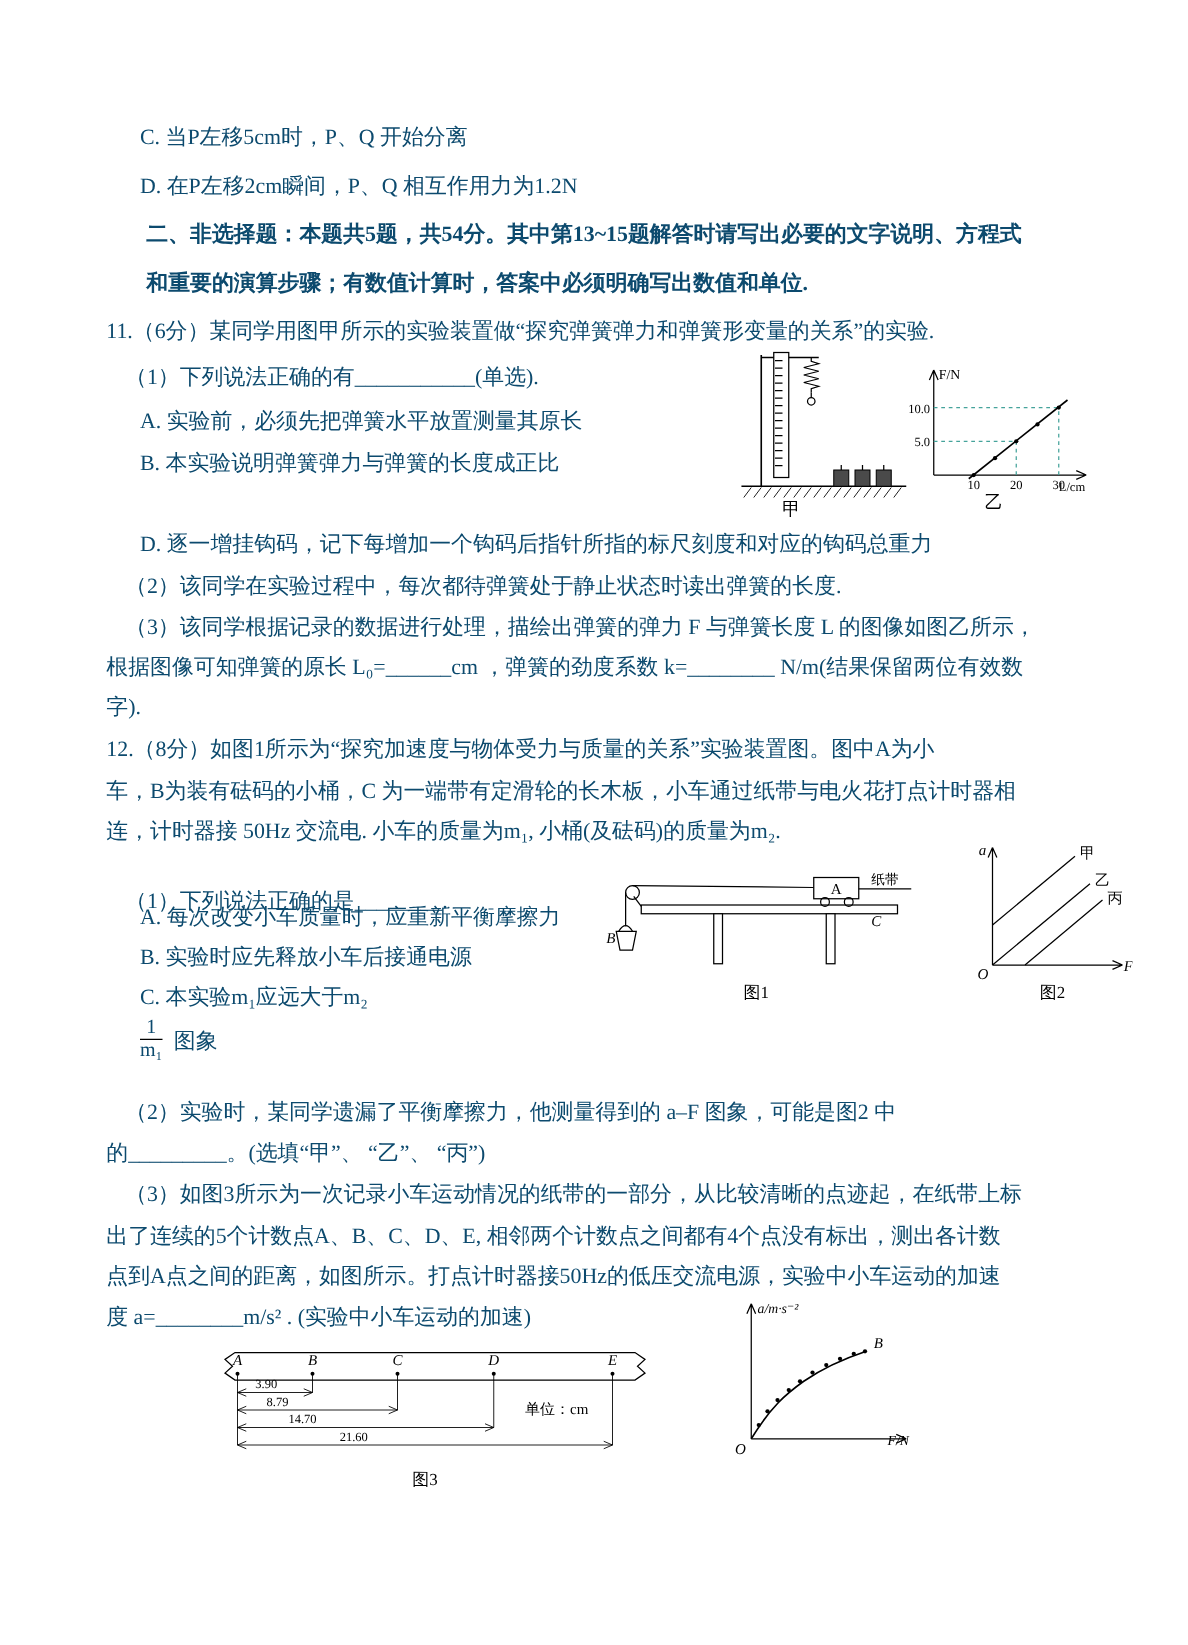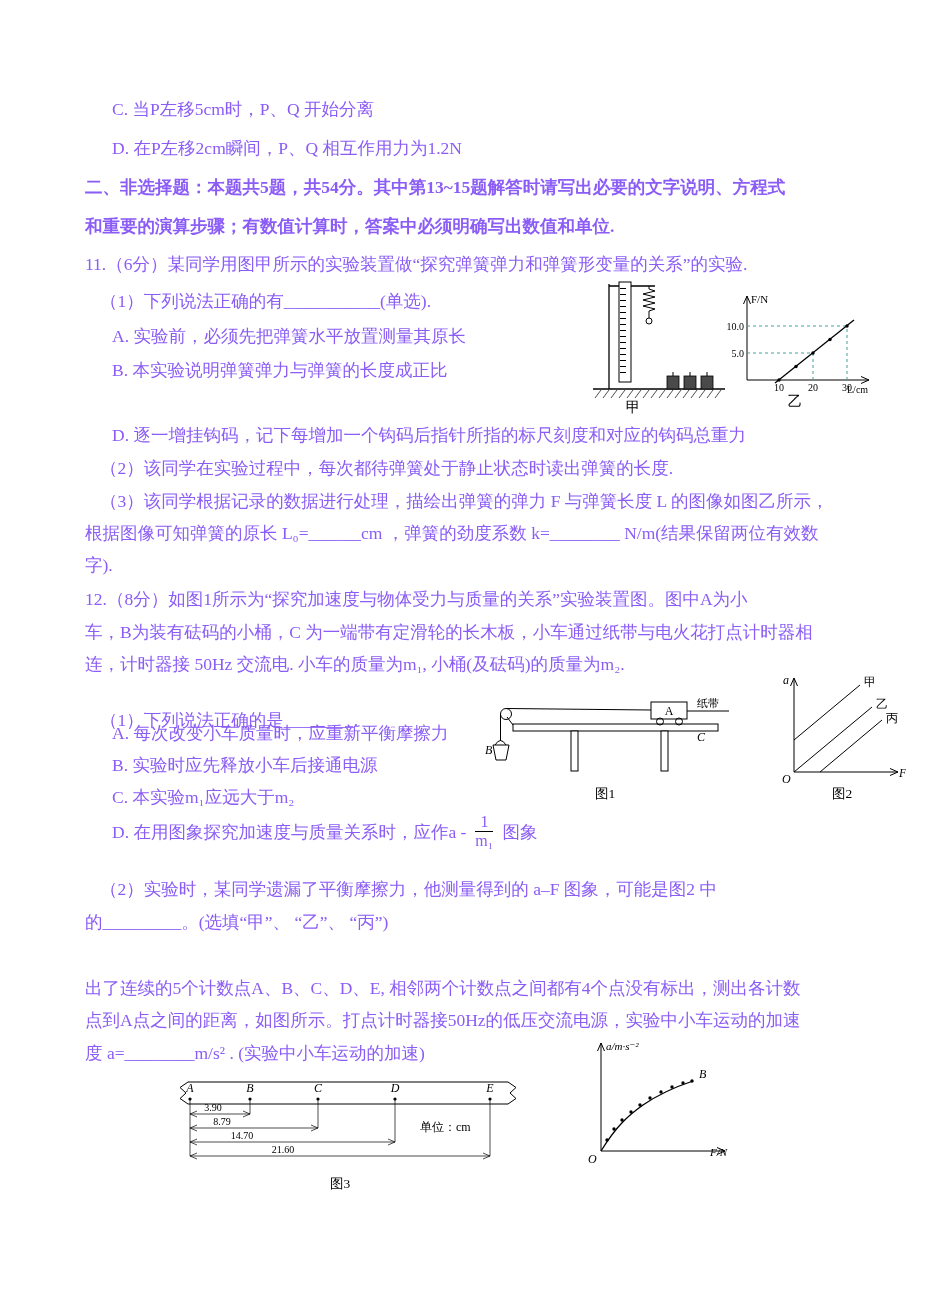--- a/index.html
+++ b/index.html
@@ -1,19 +1,19 @@
 <!DOCTYPE html>
 <html><head>
 <meta charset="utf-8">
 <style>
   html,body{margin:0;padding:0;background:#fff;}
   .page{position:relative;width:950px;height:1316px;background:#fff;overflow:hidden;
-        font-family:"Liberation Serif","DejaVu Serif",serif;color:#8b5cf6;font-size:17.5px;}
+        font-family:"Liberation Serif","DejaVu Serif",serif;color:#0c4a6e;font-size:17.5px;}
   .line{position:absolute;white-space:nowrap;line-height:24px;}
-  .b{font-weight:bold;}
+  .b{font-weight:bold;margin-left:32px;}
   .frow{display:flex;align-items:center;gap:9px;}
   .frac{display:inline-flex;flex-direction:column;align-items:center;font-size:16px;line-height:1.15;}
   .frac .num{border-bottom:1.3px solid #000;padding:0 5px;}
   .fig{position:absolute;}
   svg text{font-family:"Liberation Serif","DejaVu Serif",serif;fill:#000;}
   .f10{font-size:10px}.f11{font-size:11px}.f12{font-size:12px}.f13{font-size:13.5px}.f14{font-size:14.5px}
   .it{font-style:italic}
   .mid{text-anchor:middle}.end{text-anchor:end}
   .s{stroke:#000;fill:none;stroke-width:1}
   .s13{stroke:#000;fill:none;stroke-width:1.3}
@@ -46,30 +46,30 @@
 
   <div class="line" style="left:85px;top:587px">12.（8分）如图1所示为“探究加速度与物体受力与质量的关系”实验装置图。图中A为小</div>
   <div class="line" style="left:85px;top:620px">车，B为装有砝码的小桶，C 为一端带有定滑轮的长木板，小车通过纸带与电火花打点计时器相</div>
   <div class="line" style="left:85px;top:652px">连，计时器接 50Hz 交流电. 小车的质量为m₁, 小桶(及砝码)的质量为m₂.</div>
   <div class="line" style="left:100px;top:708px">（1）下列说法正确的是________.</div>
   <div class="line" style="left:112px;top:753px">B. 实验时应先释放小车后接通电源</div>
   <div class="line" style="left:112px;top:721px">A. 每次改变小车质量时，应重新平衡摩擦力</div>
   <div class="line" style="left:112px;top:785px">C. 本实验m₁应远大于m₂</div>
 
   <div class="line frow" style="left:112px;top:813px">
-    <span>D. 在用图象探究加速度与质量关系时，应作a -</span>
     <span class="frac">
       <span class="num">1</span>
       <span class="den">m₁</span>
     </span>
     <span>图象</span>
   </div>
 
   <div class="line" style="left:100px;top:877px">（2）实验时，某同学遗漏了平衡摩擦力，他测量得到的 a–F 图象，可能是图2 中</div>
   <div class="line" style="left:85px;top:910px">的_________。(选填“甲”、 “乙”、 “丙”)</div>
+  <div class="line" style="left:100px;top:943px">（3）如图3所示为一次记录小车运动情况的纸带的一部分，从比较清晰的点迹起，在纸带上标</div>
   <div class="line" style="left:85px;top:976px">出了连续的5个计数点A、B、C、D、E, 相邻两个计数点之间都有4个点没有标出，测出各计数</div>
   <div class="line" style="left:85px;top:1008px">点到A点之间的距离，如图所示。打点计时器接50Hz的低压交流电源，实验中小车运动的加速</div>
   <div class="line" style="left:85px;top:1041px">度 a=________m/s²  . (实验中小车运动的加速)</div>
 
   <svg class="fig" style="left:593px;top:276px" width="135" height="140" viewBox="0 0 135 140">
     <g>
       <line class="s13" x1="16" y1="8" x2="16" y2="113"></line>
       <line class="s13" x1="16" y1="10" x2="62" y2="10"></line>
     </g>
     <g>

